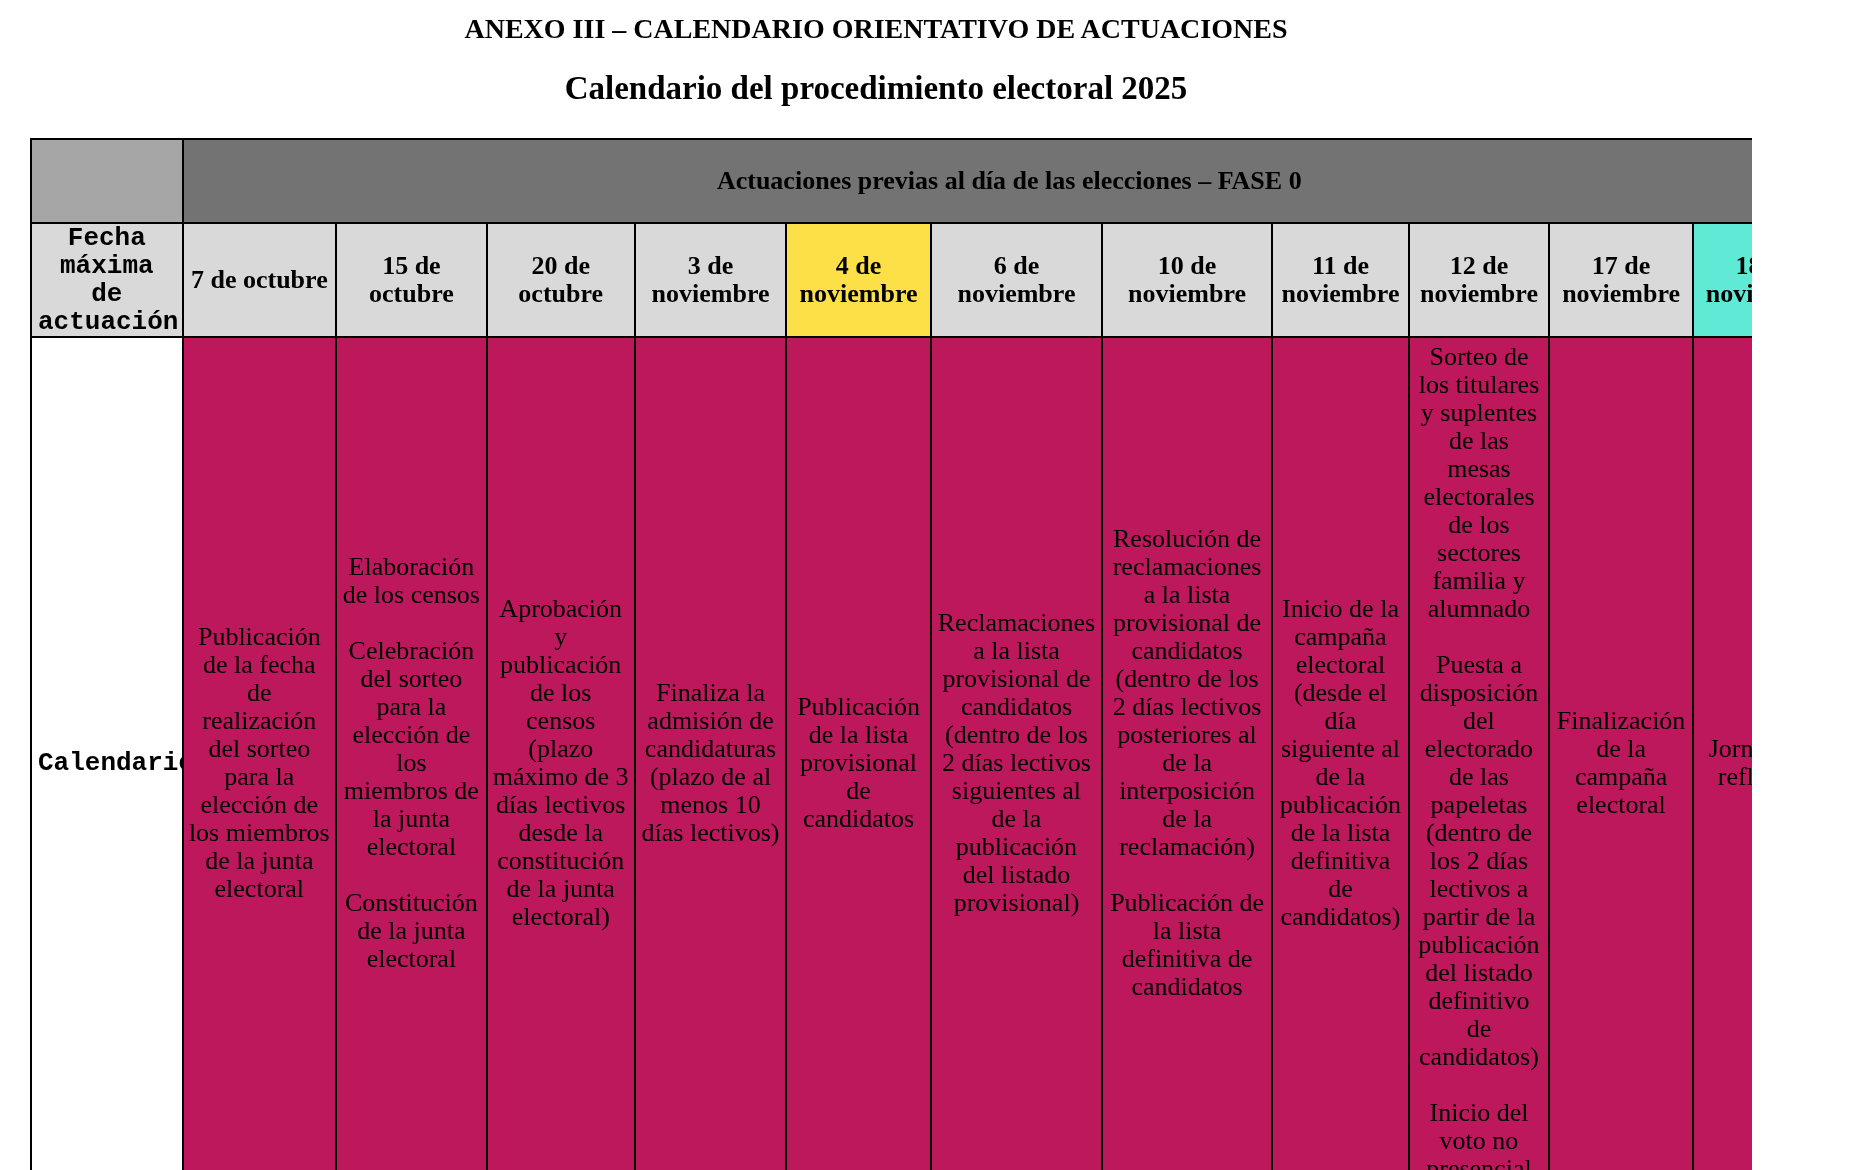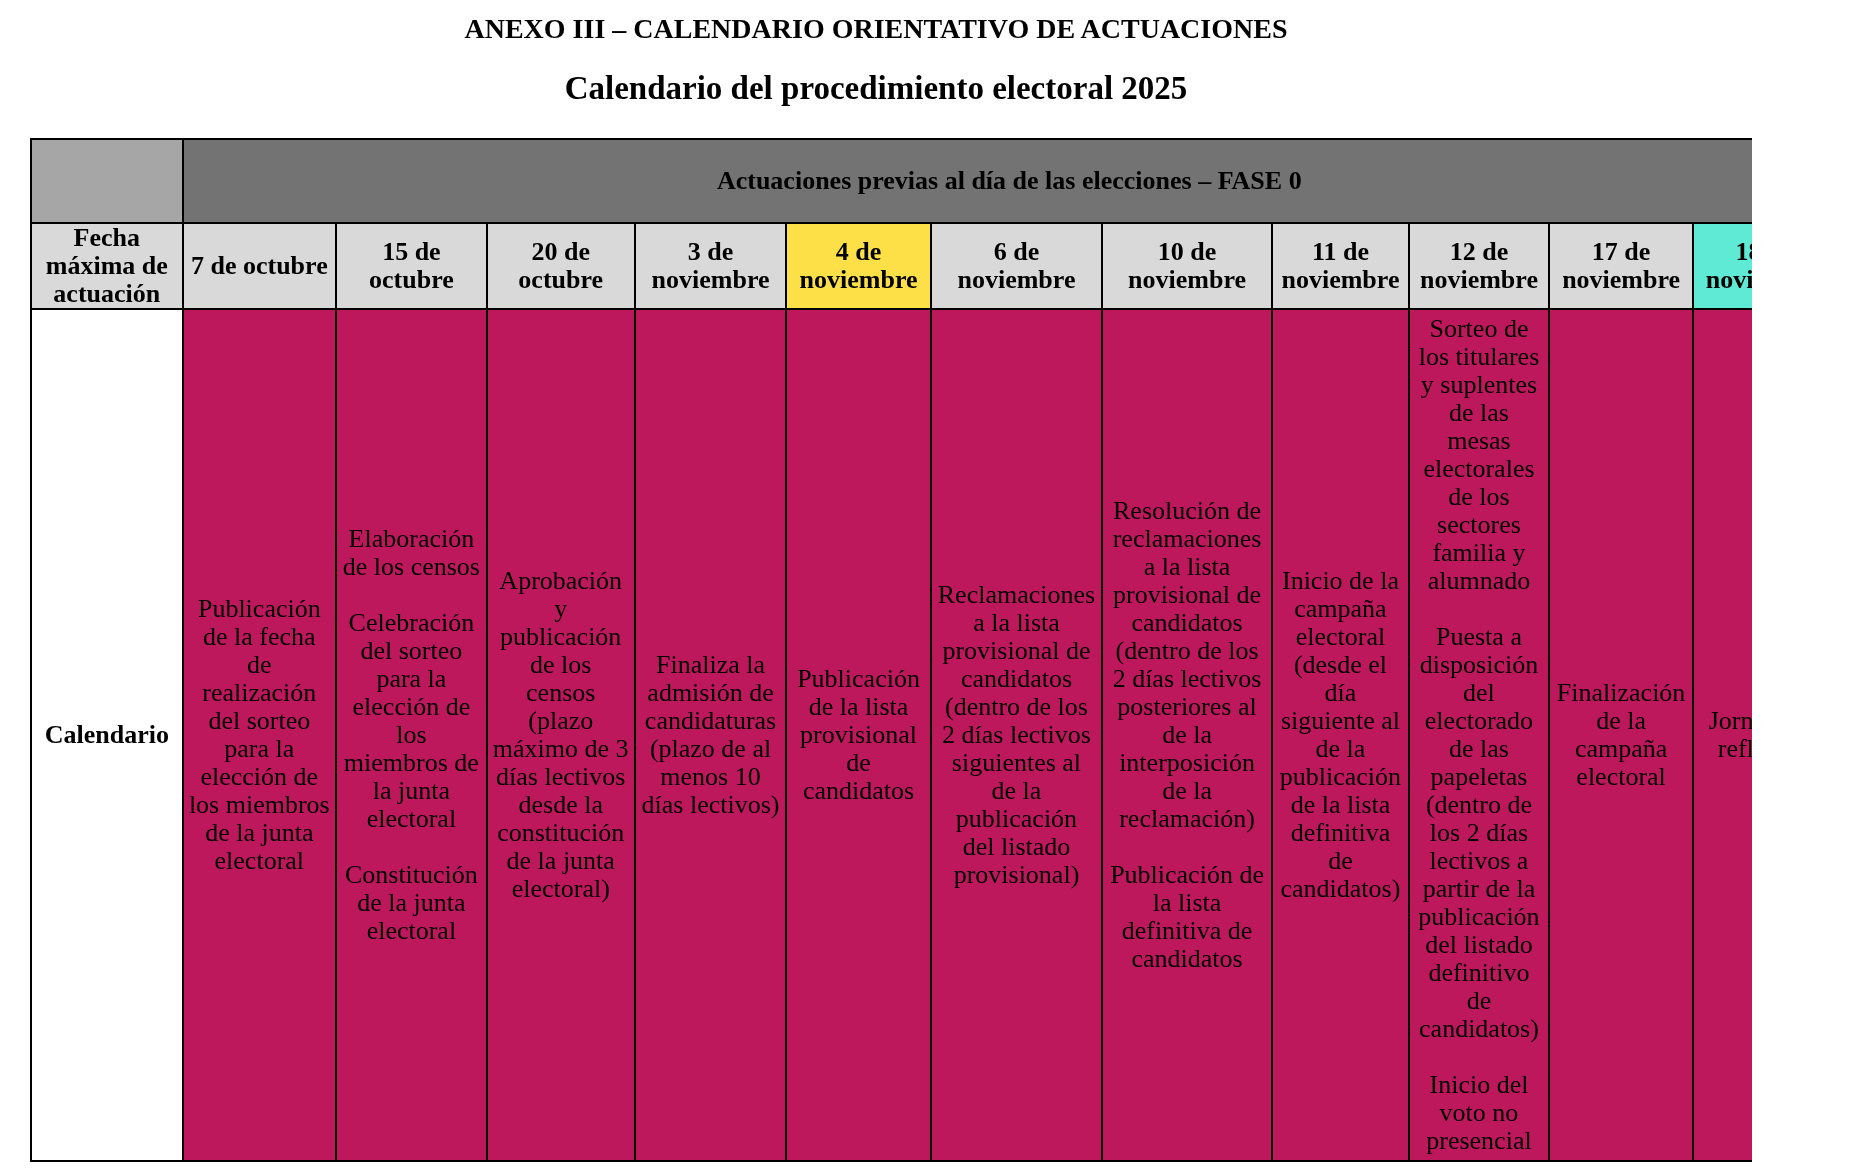--- a/index.html
+++ b/index.html
@@ -49,20 +49,21 @@
     font-size: 26px;
     font-weight: bold;
     line-height: 28px;
     padding: 0 6px;
   }
   th.label-cell {
     font-size: 26px;
     font-weight: bold;
     line-height: 28px;
     padding: 0 6px;
+    font-family: Liberation Mono, monospace;
   }
   tr.dates-row th {
     font-size: 26px;
     font-weight: bold;
     line-height: 28px;
     height: 84px;
     padding: 0 6px;
   }
   tr.actions-row th.label-cell {
     background: #ffffff;

